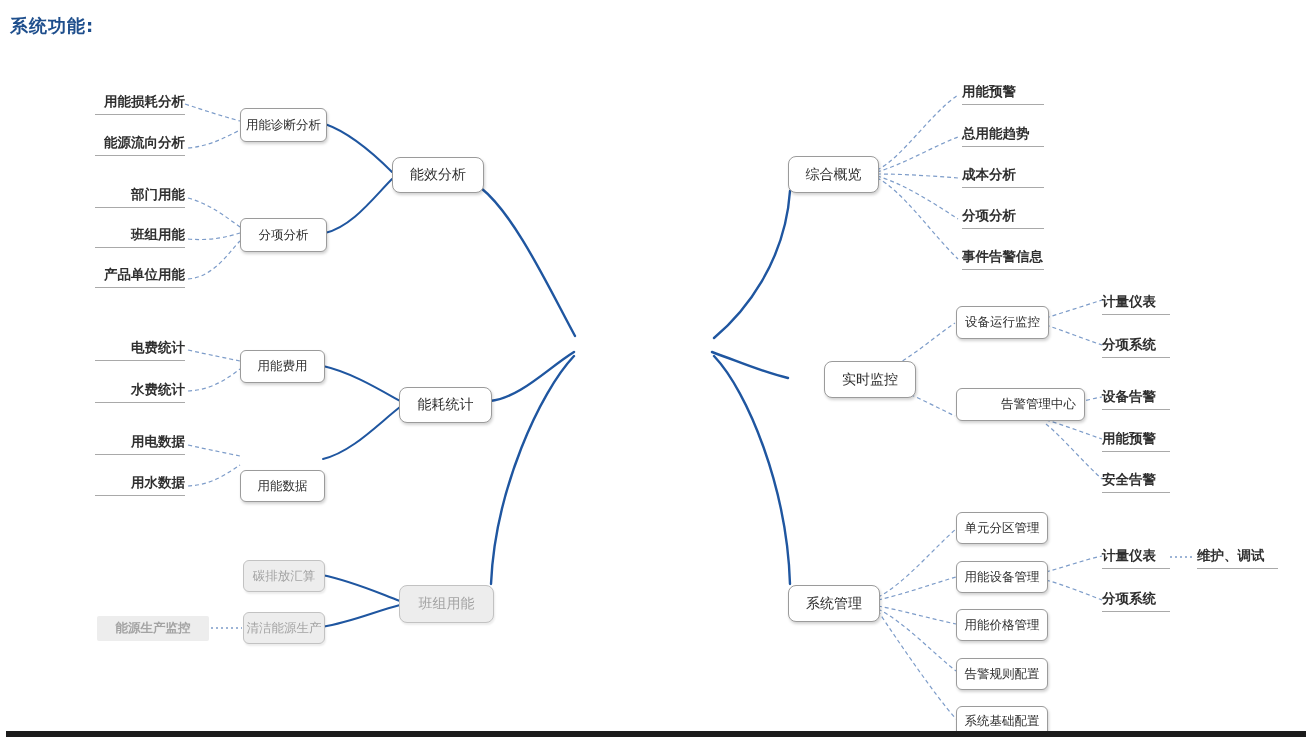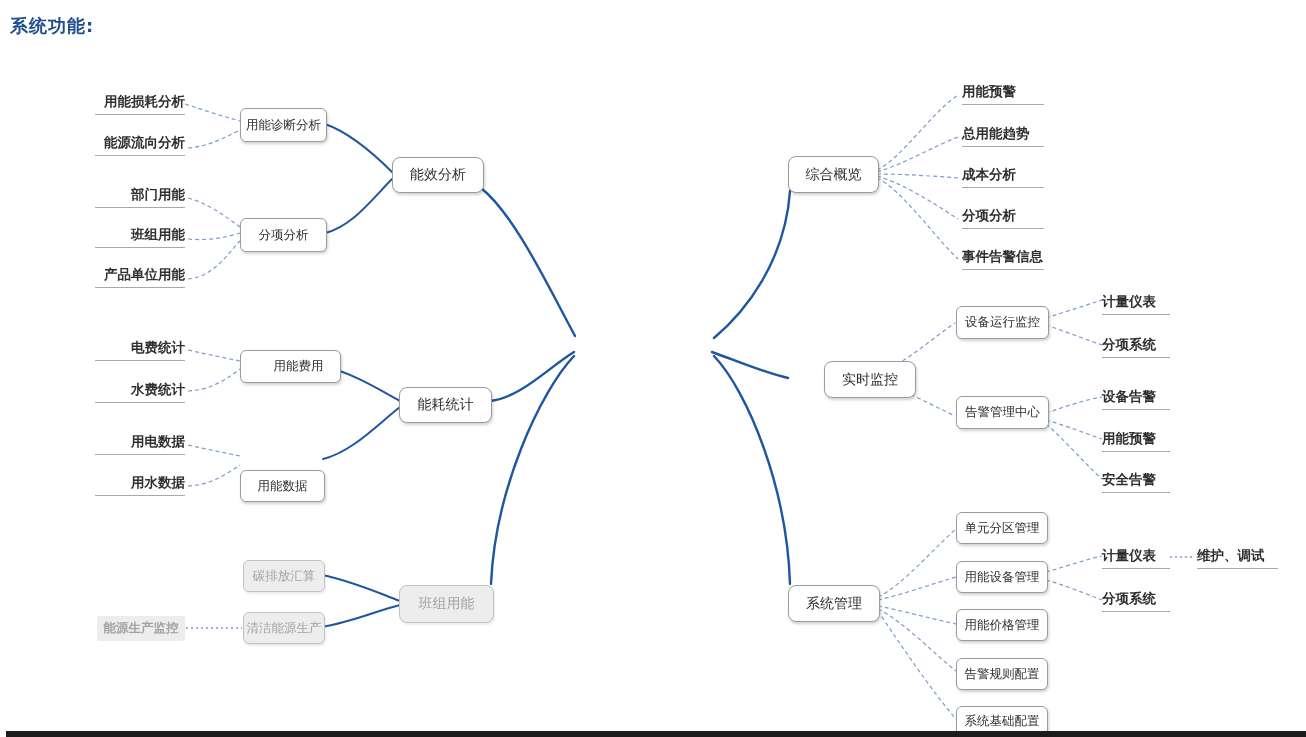--- a/index.html
+++ b/index.html
@@ -21,21 +21,21 @@
   .lv1{font-size:14px;}
   .lv2{font-size:12.5px;border-radius:6px;}
   .disabled{background:#ededed;border-color:#c2c2c2;color:#a3a3a3;box-shadow:1px 2px 2px rgba(0,0,0,0.08);}
   .leaf{position:absolute;font-size:13.5px;line-height:16px;font-weight:bold;color:#2f2f2f;
         border-bottom:1.4px solid #a9a9a9;padding-bottom:5px;white-space:nowrap;}
   .leaf.l{left:95px;width:90px;text-align:right;}
   .leaf.r{left:962px;width:82px;text-align:left;}
   .leaf.r3{left:1102px;width:68px;text-align:left;}
   .leaf.note{left:1197px;width:81px;text-align:left;}
   .leaf-plain{position:absolute;left:97px;top:616px;width:88px;background:#ededed;color:#a3a3a3;
-        font-size:12.5px;font-weight:bold;text-align:center;padding:4px 0;border-radius:2px;white-space:nowrap;}
+        font-size:12.5px;font-weight:bold;text-align:center;padding:4px 12px;border-radius:2px;white-space:nowrap;}
   .footer-bar{position:absolute;left:6px;right:0;bottom:0;height:6px;background:#1c1c1c;}
 </style>
 </head>
 <body>
 
 <div class="stage">
 
   <div class="page-title">系统功能:</div>
 
   <svg class="links" width="1306" height="737" viewBox="0 0 1306 737">
@@ -87,21 +87,21 @@
     </g>
   </svg>
 
 
   <div class="box lv1" style="left:392px;top:157px;width:90px;height:34px;">能效分析</div>
   <div class="box lv1" style="left:399px;top:387px;width:91px;height:34px;">能耗统计</div>
   <div class="box lv1 disabled" style="left:399px;top:585px;width:93px;height:36px;">班组用能</div>
 
   <div class="box lv2" style="left:240px;top:108px;width:85px;height:32px;">用能诊断分析</div>
   <div class="box lv2" style="left:240px;top:218px;width:85px;height:32px;">分项分析</div>
-  <div class="box lv2" style="left:240px;top:350px;width:83px;height:31px;padding-left:16px;">用能费用</div>
+  <div class="box lv2" style="left:240px;top:350px;width:83px;height:31px;">用能费用</div>
   <div class="box lv2" style="left:240px;top:470px;width:83px;height:30px;">用能数据</div>
   <div class="box lv2 disabled" style="left:243px;top:560px;width:80px;height:30px;">碳排放汇算</div>
   <div class="box lv2 disabled" style="left:243px;top:612px;width:80px;height:30px;">清洁能源生产</div>
 
   <div class="leaf l" style="top:93px;">用能损耗分析</div>
   <div class="leaf l" style="top:134px;">能源流向分析</div>
   <div class="leaf l" style="top:186px;">部门用能</div>
   <div class="leaf l" style="top:226px;">班组用能</div>
   <div class="leaf l" style="top:266px;">产品单位用能</div>
   <div class="leaf l" style="top:339px;">电费统计</div>
@@ -114,21 +114,21 @@
   <div class="box lv1" style="left:824px;top:361px;width:90px;height:35px;">实时监控</div>
   <div class="box lv1" style="left:788px;top:585px;width:90px;height:35px;">系统管理</div>
 
   <div class="leaf r" style="top:83px;">用能预警</div>
   <div class="leaf r" style="top:125px;">总用能趋势</div>
   <div class="leaf r" style="top:166px;">成本分析</div>
   <div class="leaf r" style="top:207px;">分项分析</div>
   <div class="leaf r" style="top:248px;">事件告警信息</div>
 
   <div class="box lv2" style="left:956px;top:306px;width:91px;height:31px;">设备运行监控</div>
-  <div class="box lv2" style="left:956px;top:396px;width:91px;height:31px;">告警管理中心</div>
+  <div class="box lv2" style="left:956px;top:388px;width:91px;height:31px;padding-left:36px;">告警管理中心</div>
 
   <div class="leaf r3" style="top:293px;">计量仪表</div>
   <div class="leaf r3" style="top:336px;">分项系统</div>
   <div class="leaf r3" style="top:388px;">设备告警</div>
   <div class="leaf r3" style="top:430px;">用能预警</div>
   <div class="leaf r3" style="top:471px;">安全告警</div>
 
   <div class="box lv2" style="left:956px;top:512px;width:90px;height:30px;">单元分区管理</div>
   <div class="box lv2" style="left:956px;top:561px;width:90px;height:30px;">用能设备管理</div>
   <div class="box lv2" style="left:956px;top:609px;width:90px;height:30px;">用能价格管理</div>

